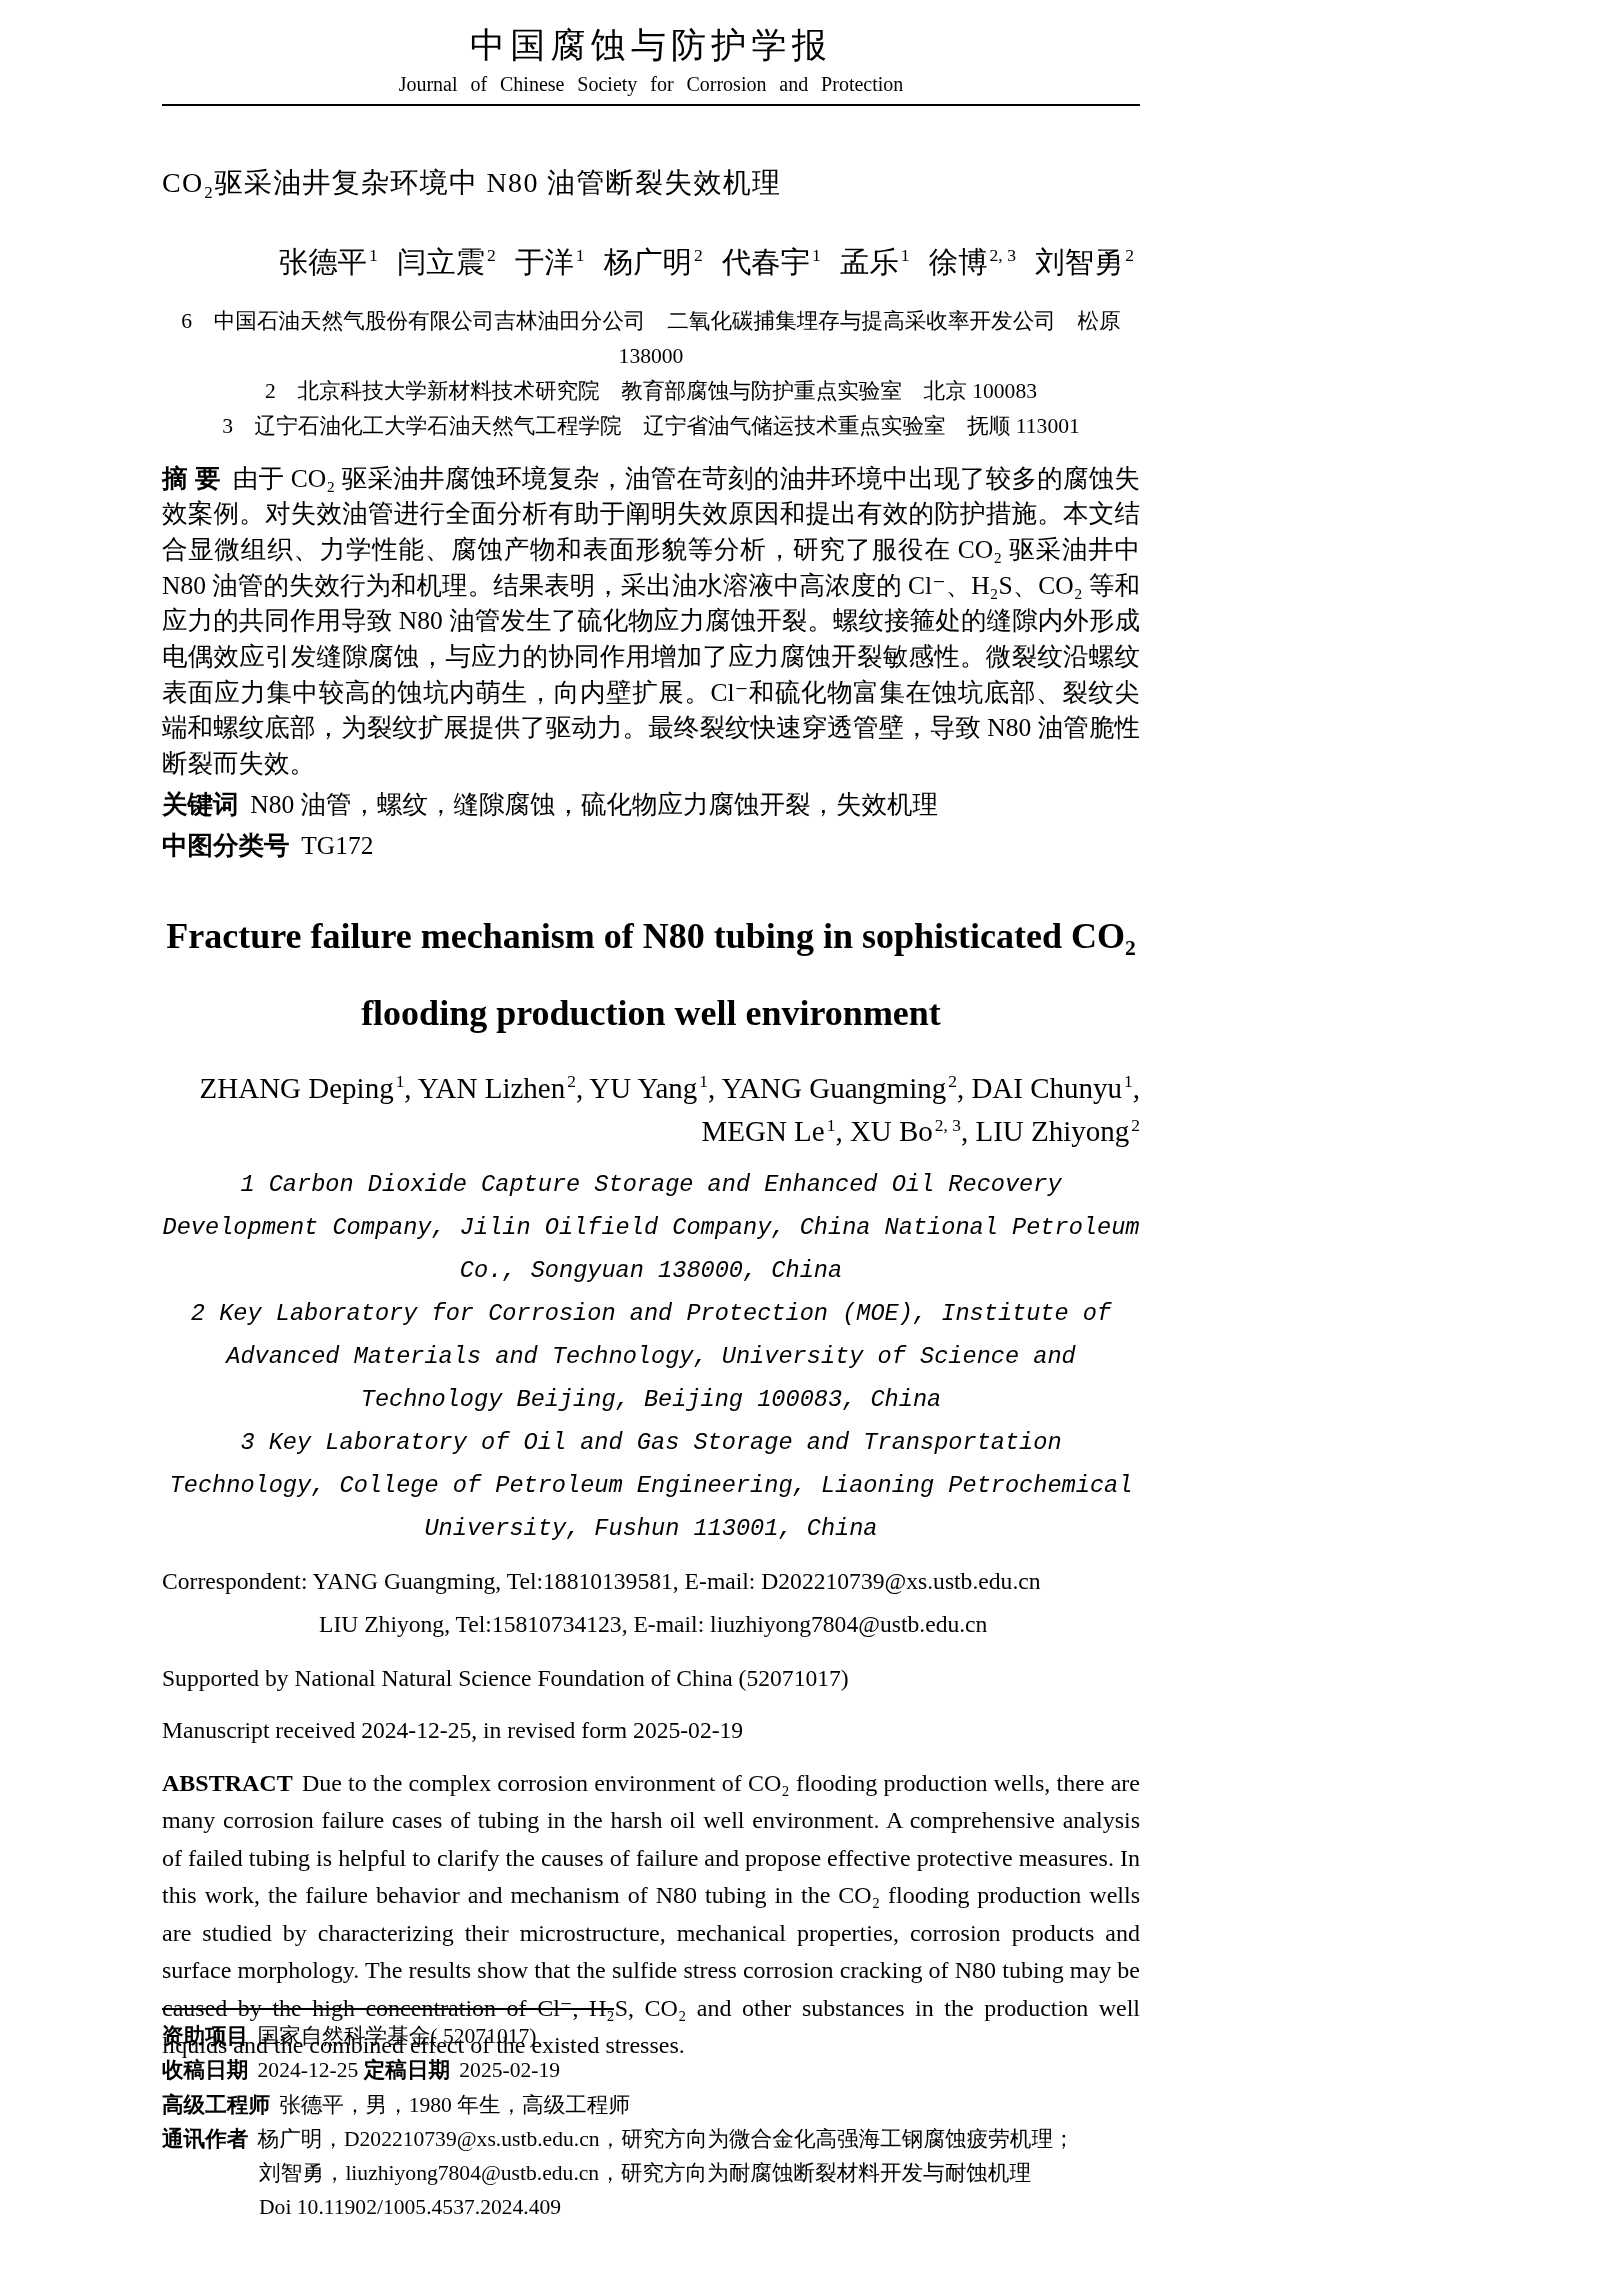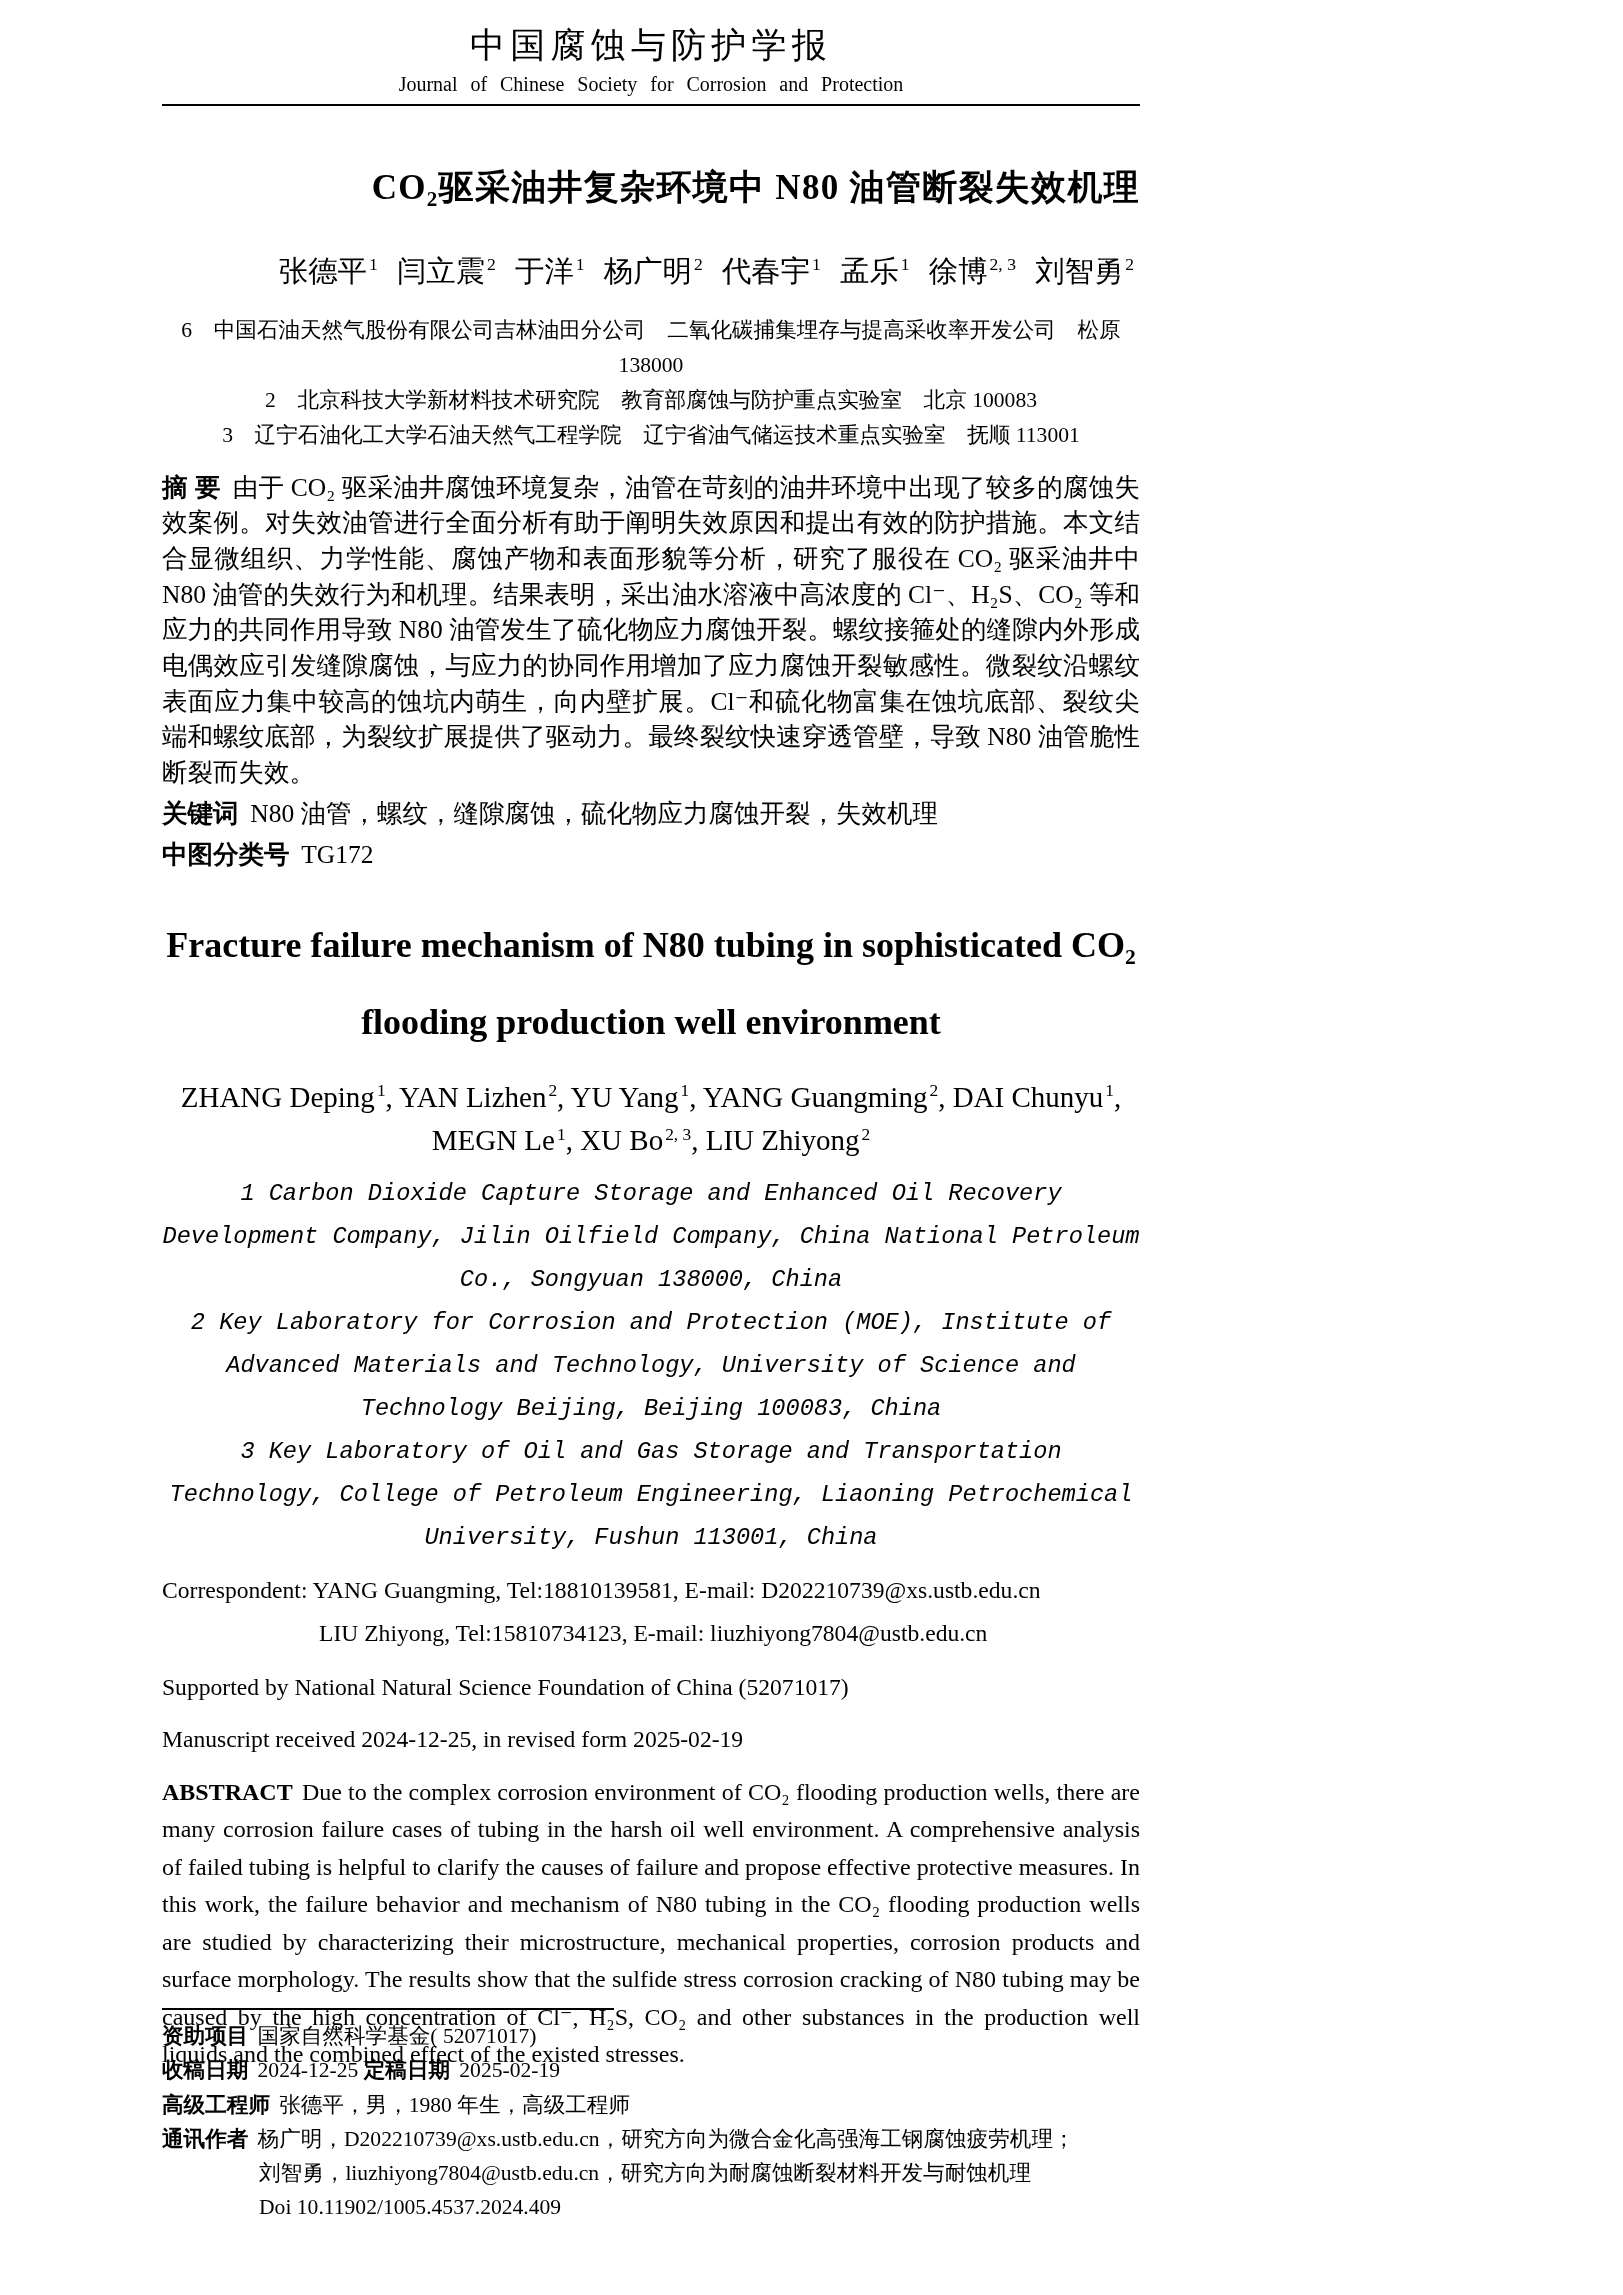--- a/index.html
+++ b/index.html
@@ -17,40 +17,40 @@
     overflow: hidden;
   }
   
   .journal-header { text-align: center; }
   .journal-title-zh { font-size: 35px; letter-spacing: 5.2px; }
   .journal-title-en { font-size: 20px; word-spacing: 7.9px; margin-top: 3.9px; }
   .header-rule { border-bottom: 2.6px solid #000; margin-top: 7.9px; }
 
   
   .article-title-zh {
-    text-align: right; font-size: 35px; font-weight: bold;
+    text-align: left; font-size: 28px; font-weight: normal;
     letter-spacing: 1.3px; margin-top: 58px;
   }
   .authors-zh { text-align: right; font-size: 29.4px; margin-top: 41px; }
   .author-zh { margin: 0 5.9px; white-space: nowrap; }
   sup { font-size: 60%; vertical-align: super; margin-left: 2px; }
   .affiliations-zh { text-align: center; font-size: 21.6px; line-height: 1.62; margin-top: 21px; }
 
   
   .abstract-zh { font-size: 25.5px; line-height: 1.4; text-align: justify; margin-top: 17px; }
   .hei { font-family: "Liberation Sans", "DejaVu Sans", sans-serif; font-weight: bold; }
   .label-gap { margin-right: 11.8px; }
   .kw-line, .clc-line { font-size: 25.5px; line-height: 1.4; margin-top: 5.2px; }
 
   
   .article-title-en {
     text-align: center; font-size: 36px; font-weight: bold;
     line-height: 2.15; margin-top: 34px;
   }
-  .authors-en { text-align: center; font-size: 29px; line-height: 1.5; margin-top: 14.4px; max-width: 1112px; margin-left: auto; margin-right: auto; }
+  .authors-en { text-align: right; font-size: 29px; line-height: 1.5; margin-top: 14.4px; max-width: 1112px; margin-left: auto; margin-right: auto; }
   .author-en { white-space: nowrap; }
   .affiliations-en { text-align: center; font-style: italic; font-size: 23.6px; line-height: 1.82; margin-top: 10.5px; font-family: Liberation Mono, monospace; }
   .corr-block { font-size: 23.6px; line-height: 1.82; margin-top: 9.2px; }
   .corr-line-2 { padding-left: 157px; }
   .note-line { font-size: 23.6px; line-height: 1.5; margin-top: 15.7px; }
 
   
   .abstract-en { font-size: 24px; line-height: 1.56; text-align: justify; margin-top: 17px; }
   .abstract-en-label { font-weight: bold; margin-right: 9.2px; }
 

